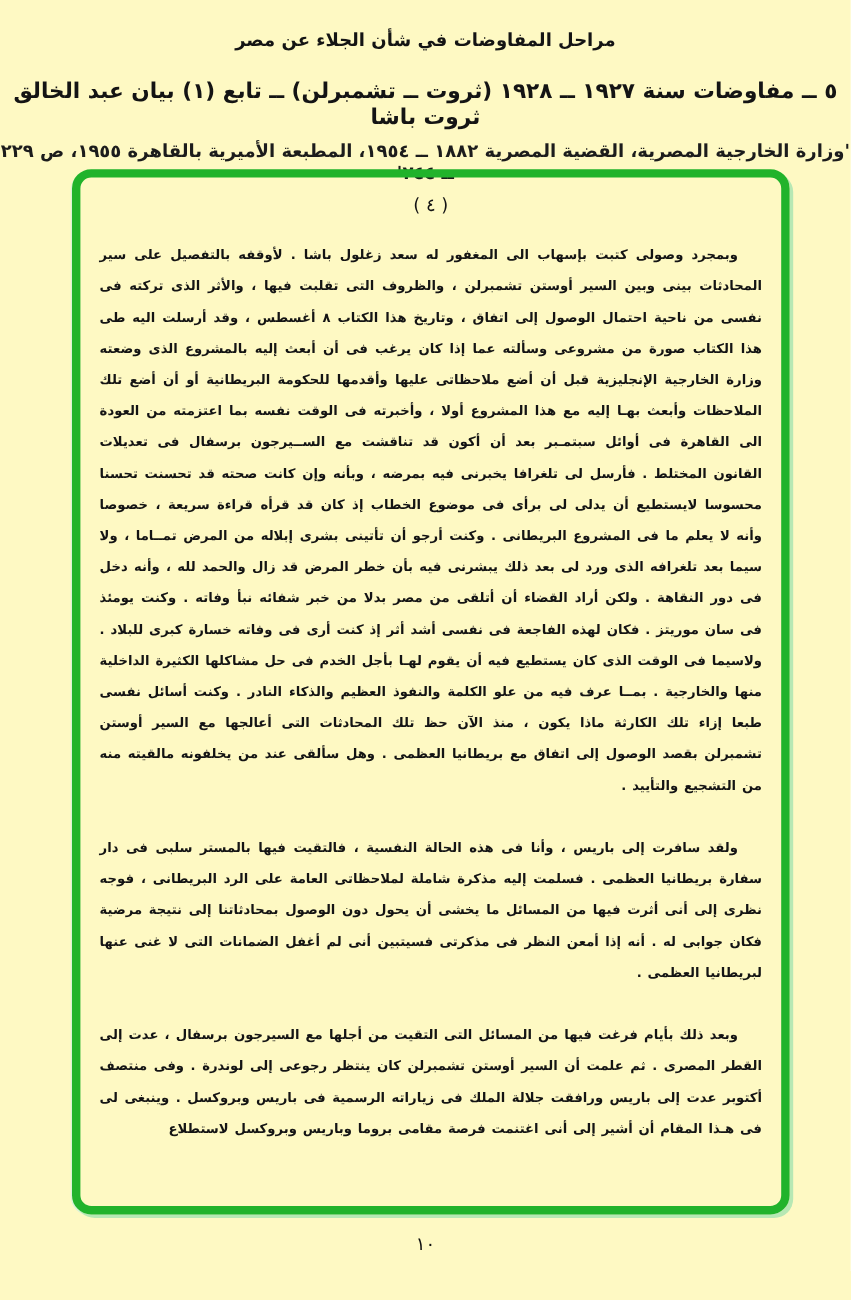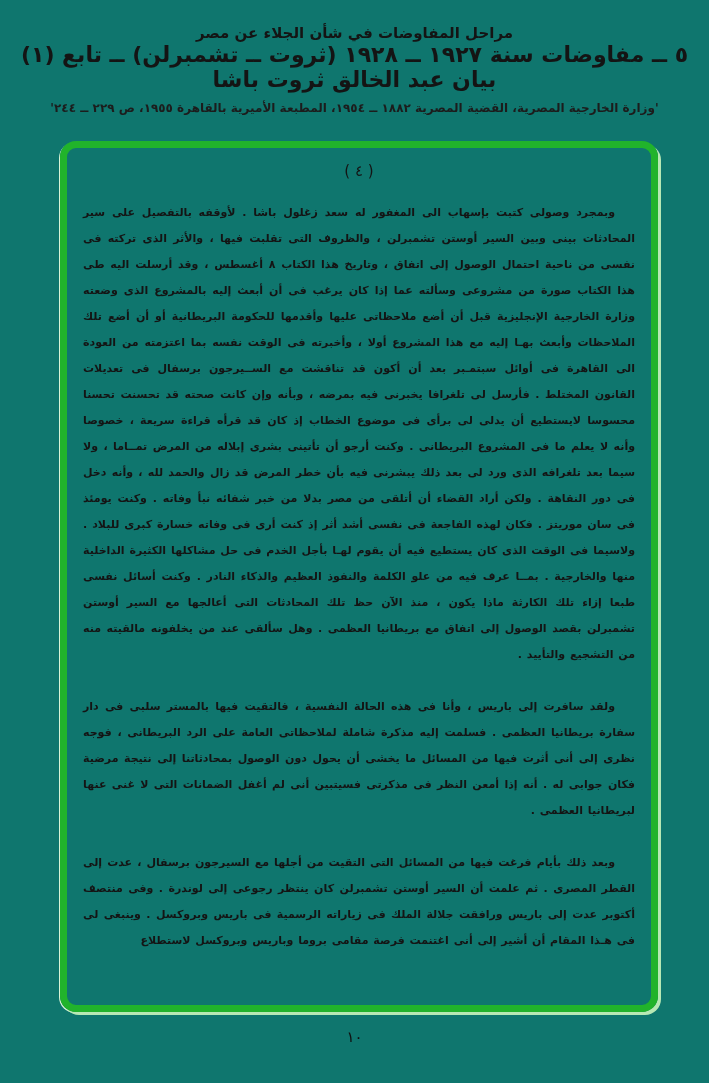--- a/index.html
+++ b/index.html
@@ -4,43 +4,43 @@
 <style>
   html, body {
     margin: 0;
     padding: 0;
     background: #ffffff;
   }
   .page {
     position: relative;
     width: 709px;
     height: 1083px;
-    background: #0f766e;
+    background: #fef9c3;
     font-family: "DejaVu Sans", sans-serif;
     color: #141414;
     overflow: hidden;
   }
   
   .header {
     direction: rtl;
     text-align: center;
     padding-top: 24px;
   }
   .header .title {
     font-size: 15px;
     font-weight: bold;
     letter-spacing: 0.2px;
   }
   .header .subtitle {
-    font-size: 22px;
+    font-size: 18px;
     font-weight: bold;
-    margin-top: 0;
+    margin-top: 24px;
   }
   .header .citation {
-    font-size: 12px;
+    font-size: 15px;
     font-weight: bold;
     margin-top: 9px;
     color: #1c1c1c;
   }
   
   .frame {
     position: absolute;
     left: 60px;
     top: 141px;
     width: 598px;

